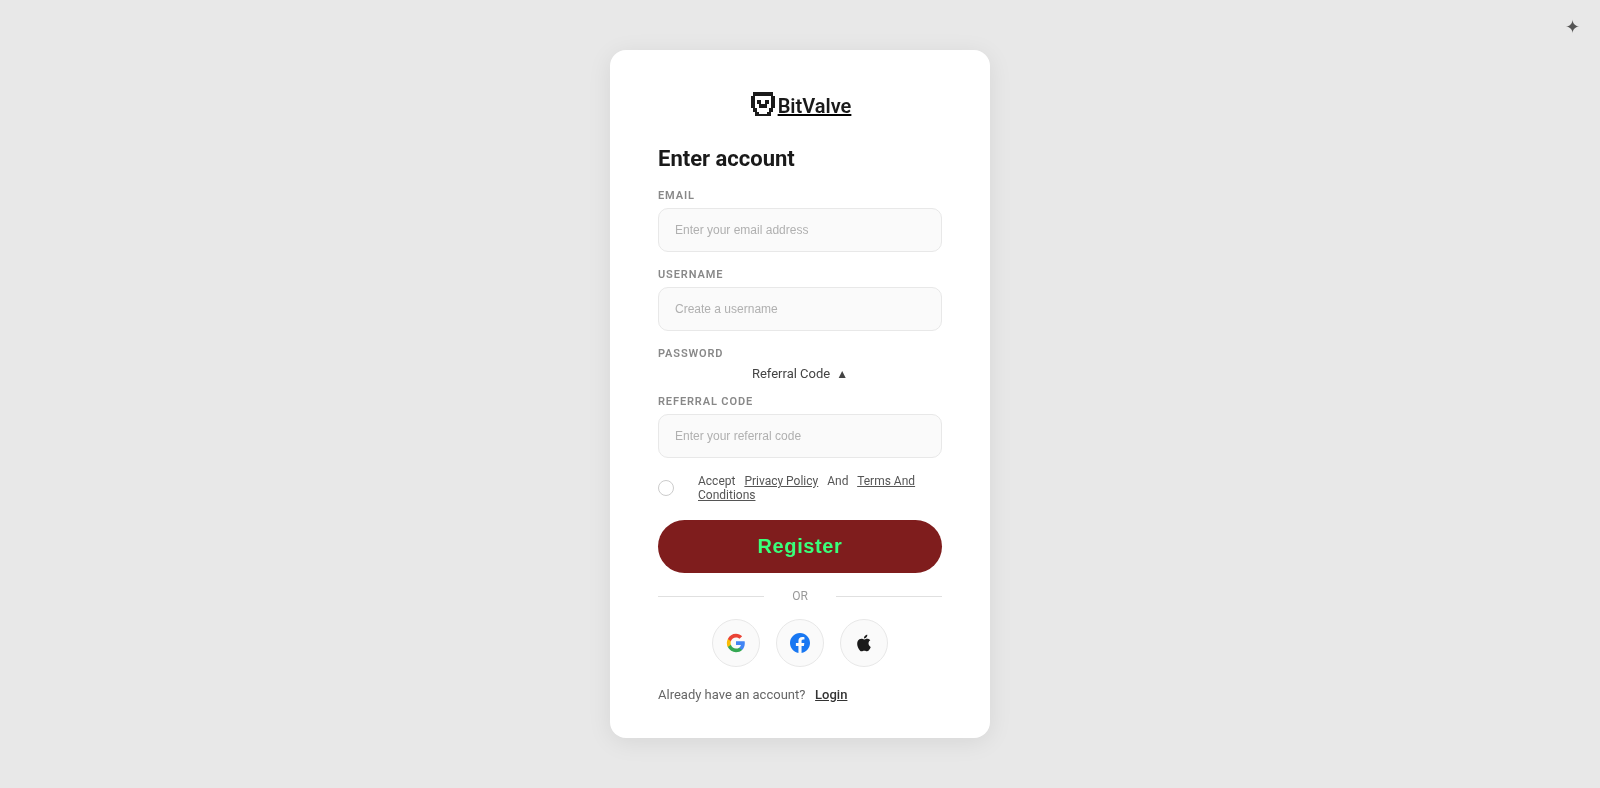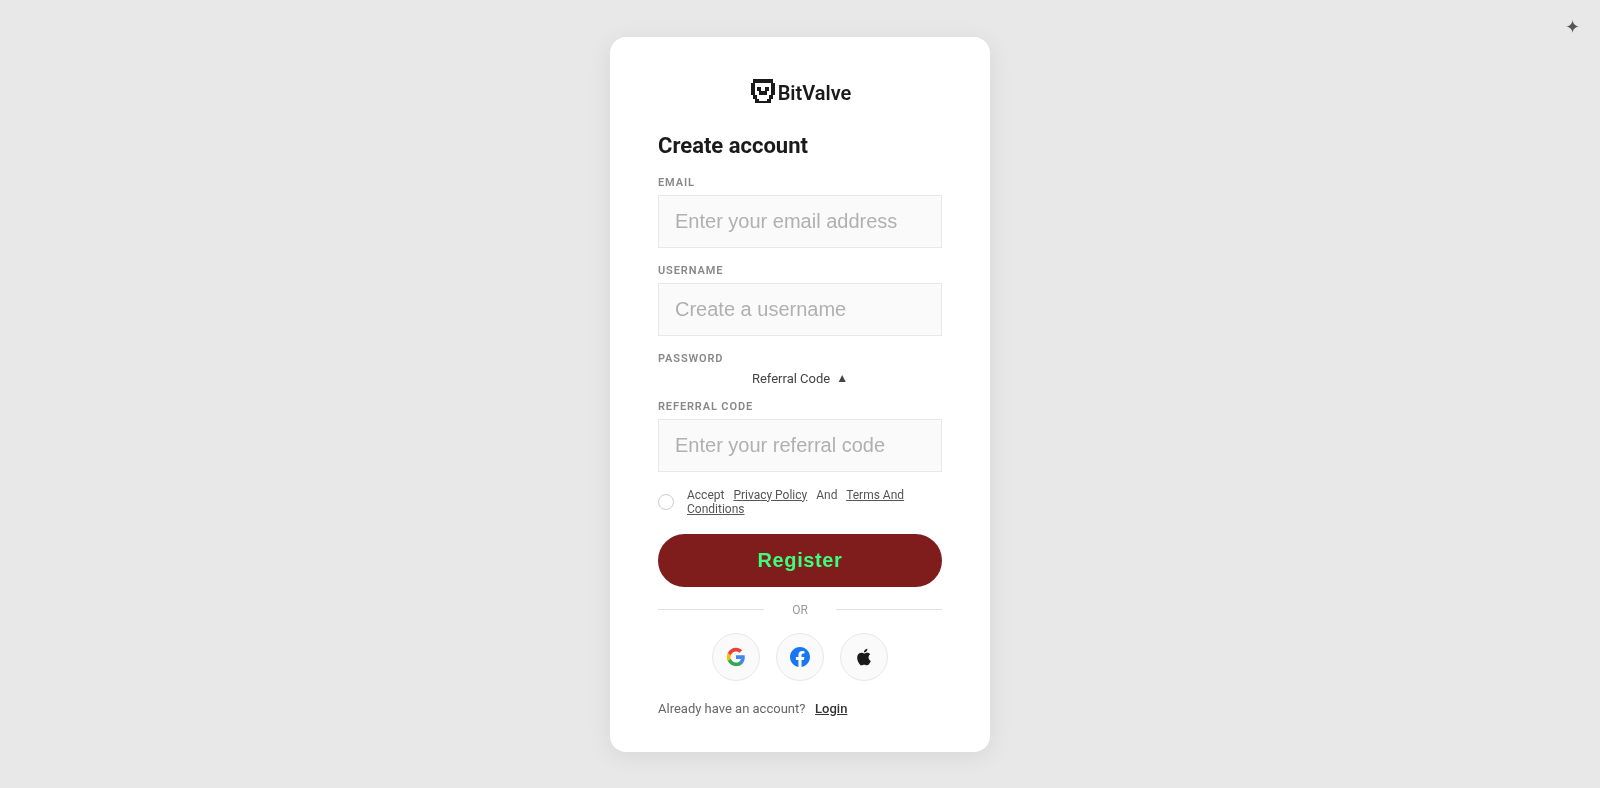--- a/index.html
+++ b/index.html
@@ -34,20 +34,21 @@
       width: 380px;
       box-shadow: 0 4px 24px rgba(0,0,0,0.08);
     }
 
     .logo-area {
       display: flex;
       align-items: center;
       justify-content: center;
       gap: 1px;
       margin-bottom: 24px;
+      text-decoration: underline;
     }
 
     .logo-text {
       font-size: 20px;
       font-weight: 600;
       color: #1a1a1a;
     }
 
     .page-title {
       font-size: 22px;
@@ -67,22 +68,22 @@
 
     .input-wrapper {
       position: relative;
       margin-bottom: 16px;
     }
 
     .input-field {
       width: 100%;
       padding: 14px 16px;
       border: 1.5px solid #e8e8e8;
-      border-radius: 0;
-      font-size: 20px;
+      border-radius: 10px;
+      font-size: 12px;
       color: #333;
       background: #fafafa;
       outline: none;
       transition: border-color 0.2s;
     }
 
     .input-field::placeholder {
       color: #b0b0b0;
     }
 
@@ -111,21 +112,21 @@
     }
 
     .referral-chevron {
       font-size: 12px;
       color: #444;
     }
 
     .terms-row {
       display: flex;
       align-items: center;
-      gap: 13px;
+      gap: 24px;
       margin-bottom: 18px;
       margin-top: 4px;
     }
 
     .terms-checkbox {
       width: 16px;
       height: 16px;
       border-radius: 50%;
       border: 1.5px solid #ccc;
       appearance: none;
@@ -258,21 +259,21 @@
         <rect x="20" y="18" width="4" height="4" fill="#1a1a1a"></rect>
         <rect x="6" y="22" width="4" height="4" fill="#1a1a1a"></rect>
         <rect x="18" y="22" width="4" height="4" fill="#1a1a1a"></rect>
         <rect x="10" y="24" width="8" height="2" fill="#1a1a1a"></rect>
       </svg>
     </div>
     <span class="logo-text">BitValve</span>
   </div>
 
   
-  <div class="page-title">Create account</div>
+  <div class="page-title">Enter account</div>
 
   
   <div>
     <div class="field-label">EMAIL</div>
     <div class="input-wrapper">
       <input class="input-field" type="email" placeholder="Enter your email address" style="">
     </div>
   </div>
 
   

